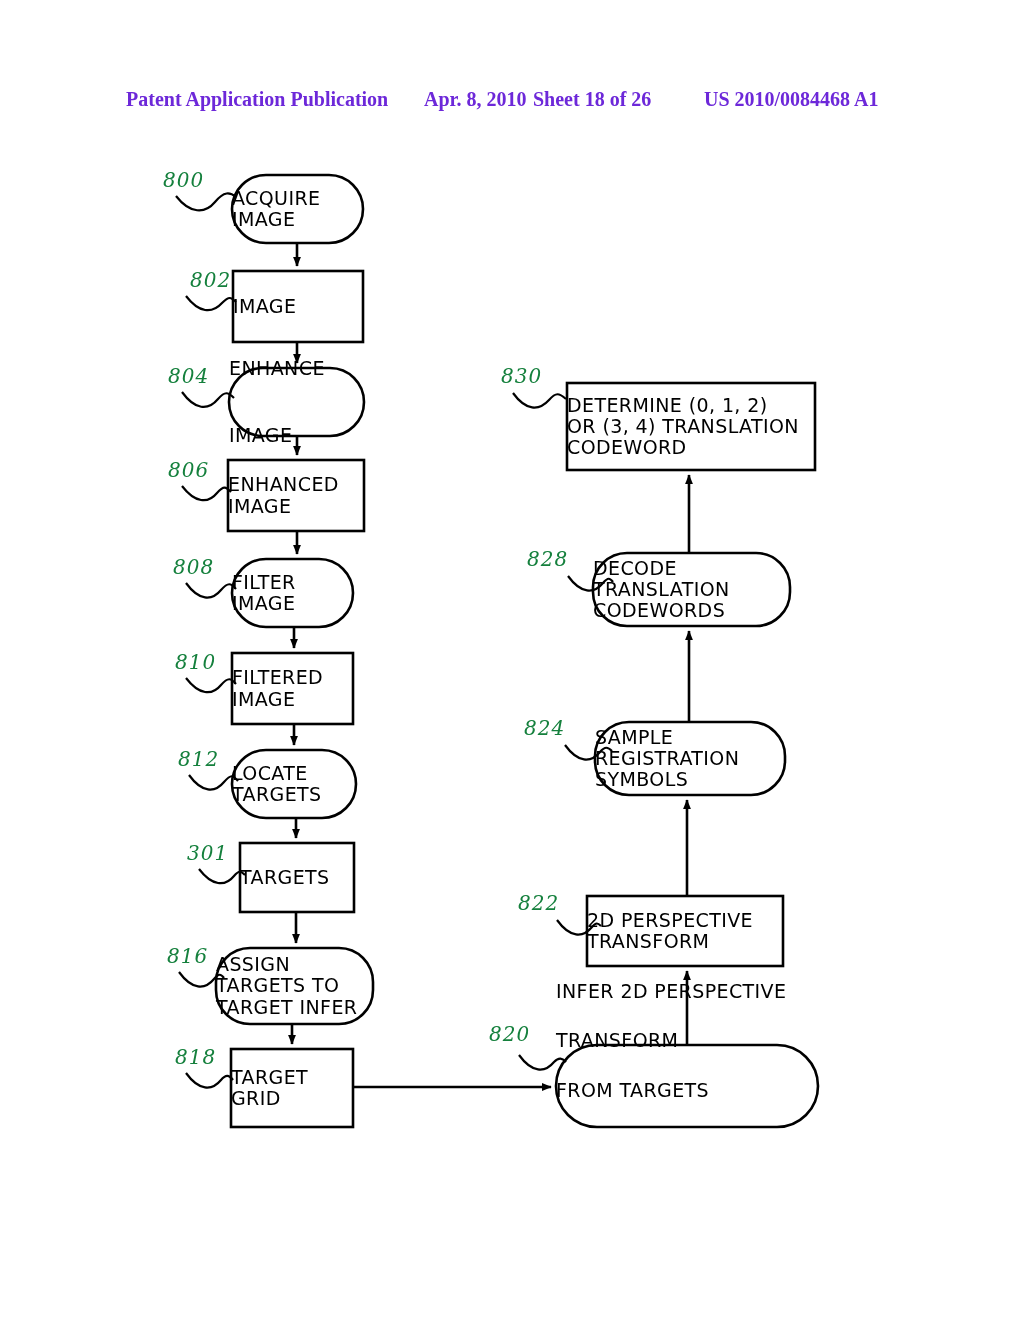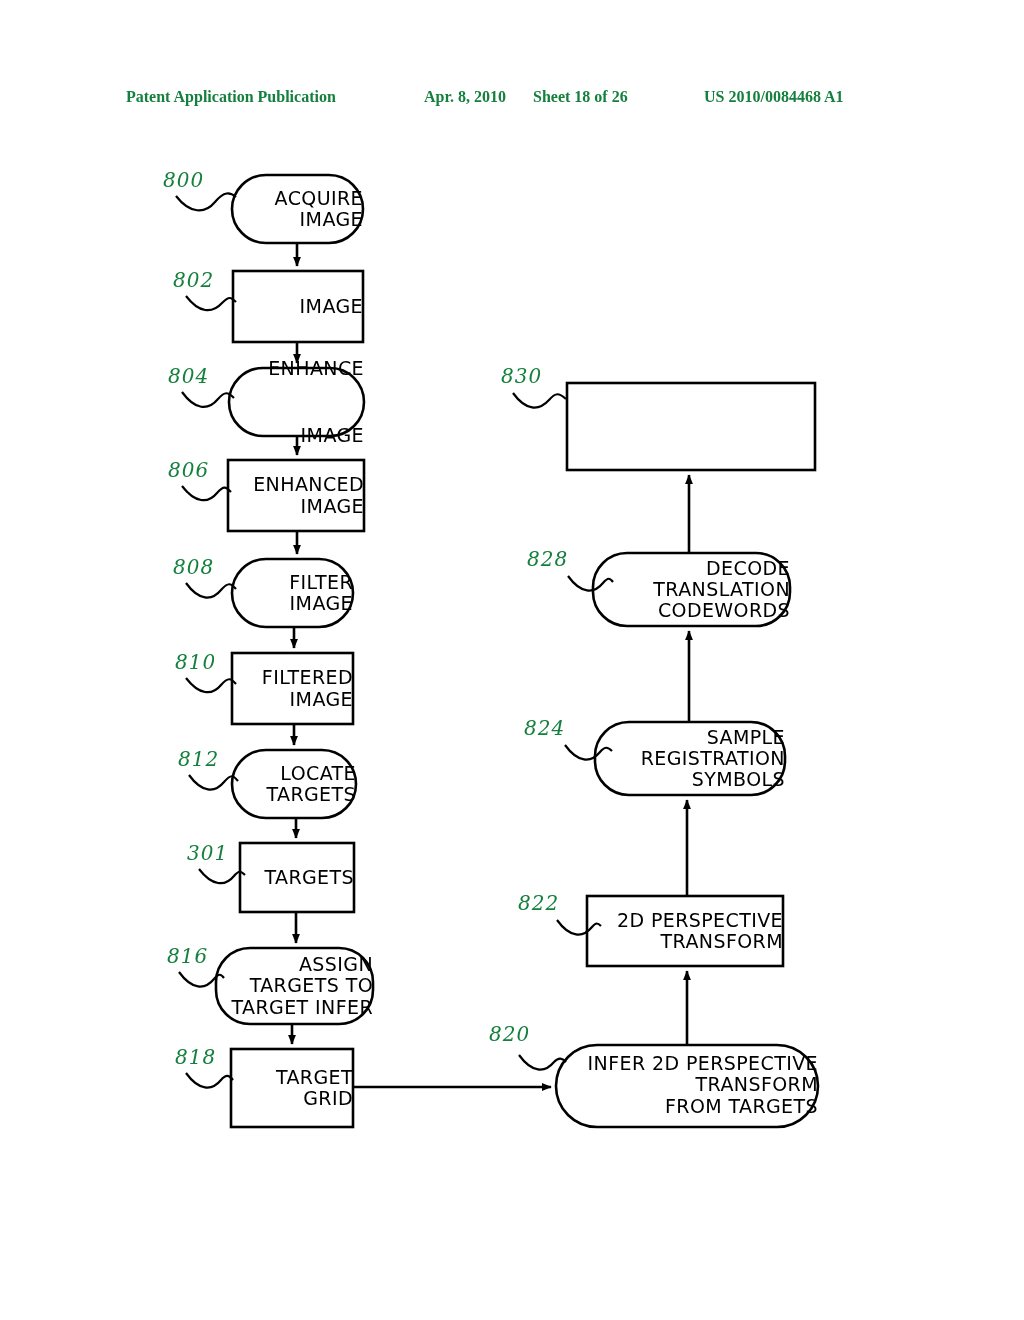--- a/index.html
+++ b/index.html
@@ -20,22 +20,22 @@
   #header {
     position: absolute;
     left: 0;
     top: 88px;
     width: 848px;
     height: 26px;
     display: flex;
     align-items: baseline;
     font-family: "Liberation Serif", serif;
     font-weight: bold;
-    font-size: 16px;
-    color: #15803d;
+    font-size: 20px;
+    color: #6d28d9;
     white-space: nowrap;
   }
   #header .h-pub   { position: absolute; left: 126px; }
   #header .h-date  { position: absolute; left: 424px; }
   #header .h-sheet { position: absolute; left: 533px; }
   #header .h-num   { position: absolute; left: 704px; }
 
   
   #diagram {
     position: absolute;
@@ -48,21 +48,21 @@
     position: absolute;
     left: 0;
     top: 0;
   }
 
   
   .node-label {
     position: absolute;
     display: flex;
     flex-direction: column;
-    align-items: flex-end;
+    align-items: flex-start;
     justify-content: center;
     text-align: center;
     font-family: "DejaVu Sans", sans-serif;
     font-size: 19px;
     line-height: 1.12;
     letter-spacing: 0.4px;
     color: #000;
     pointer-events: none;
   }
   .node-label span { display: block; white-space: nowrap; }
@@ -203,42 +203,47 @@
     <div class="node-label" style="left:216px; top:948px; width:157px; height:76px;">
       <span>ASSIGN</span>
       <span>TARGETS TO</span>
       <span>TARGET INFER</span>
     </div>
     <div class="node-label" style="left:231px; top:1049px; width:122px; height:78px;">
       <span>TARGET</span>
       <span>GRID</span>
     </div>
 
+    <div class="node-label" style="left:567px; top:383px; width:248px; height:87px;">
+      <span>DETERMINE (0, 1, 2)</span>
+      <span>OR (3, 4) TRANSLATION</span>
+      <span>CODEWORD</span>
+    </div>
     <div class="node-label" style="left:593px; top:553px; width:197px; height:73px;">
       <span>DECODE</span>
       <span>TRANSLATION</span>
       <span>CODEWORDS</span>
     </div>
     <div class="node-label" style="left:595px; top:722px; width:190px; height:73px;">
       <span>SAMPLE</span>
       <span>REGISTRATION</span>
       <span>SYMBOLS</span>
     </div>
     <div class="node-label" style="left:587px; top:896px; width:196px; height:70px;">
       <span>2D PERSPECTIVE</span>
       <span>TRANSFORM</span>
     </div>
-    <div class="node-label" style="left:556px; top:1045px; width:262px; height:80px;">
+    <div class="node-label" style="left:556px; top:1001px; width:262px; height:80px;gap:28px;">
       <span>INFER 2D PERSPECTIVE</span>
       <span>TRANSFORM</span>
       <span>FROM TARGETS</span>
     </div>
 
     <div class="ref" style="left:163px; top:168px;">800</div>
-    <div class="ref" style="left:173px; top:268px;">802</div>
+    <div class="ref" style="left:190px; top:268px;">802</div>
     <div class="ref" style="left:168px; top:364px;">804</div>
     <div class="ref" style="left:168px; top:458px;">806</div>
     <div class="ref" style="left:173px; top:555px;">808</div>
     <div class="ref" style="left:175px; top:650px;">810</div>
     <div class="ref" style="left:178px; top:747px;">812</div>
     <div class="ref" style="left:187px; top:841px;">301</div>
     <div class="ref" style="left:167px; top:944px;">816</div>
     <div class="ref" style="left:175px; top:1045px;">818</div>
     <div class="ref" style="left:501px; top:364px;">830</div>
     <div class="ref" style="left:527px; top:547px;text-align:right;">828</div>

